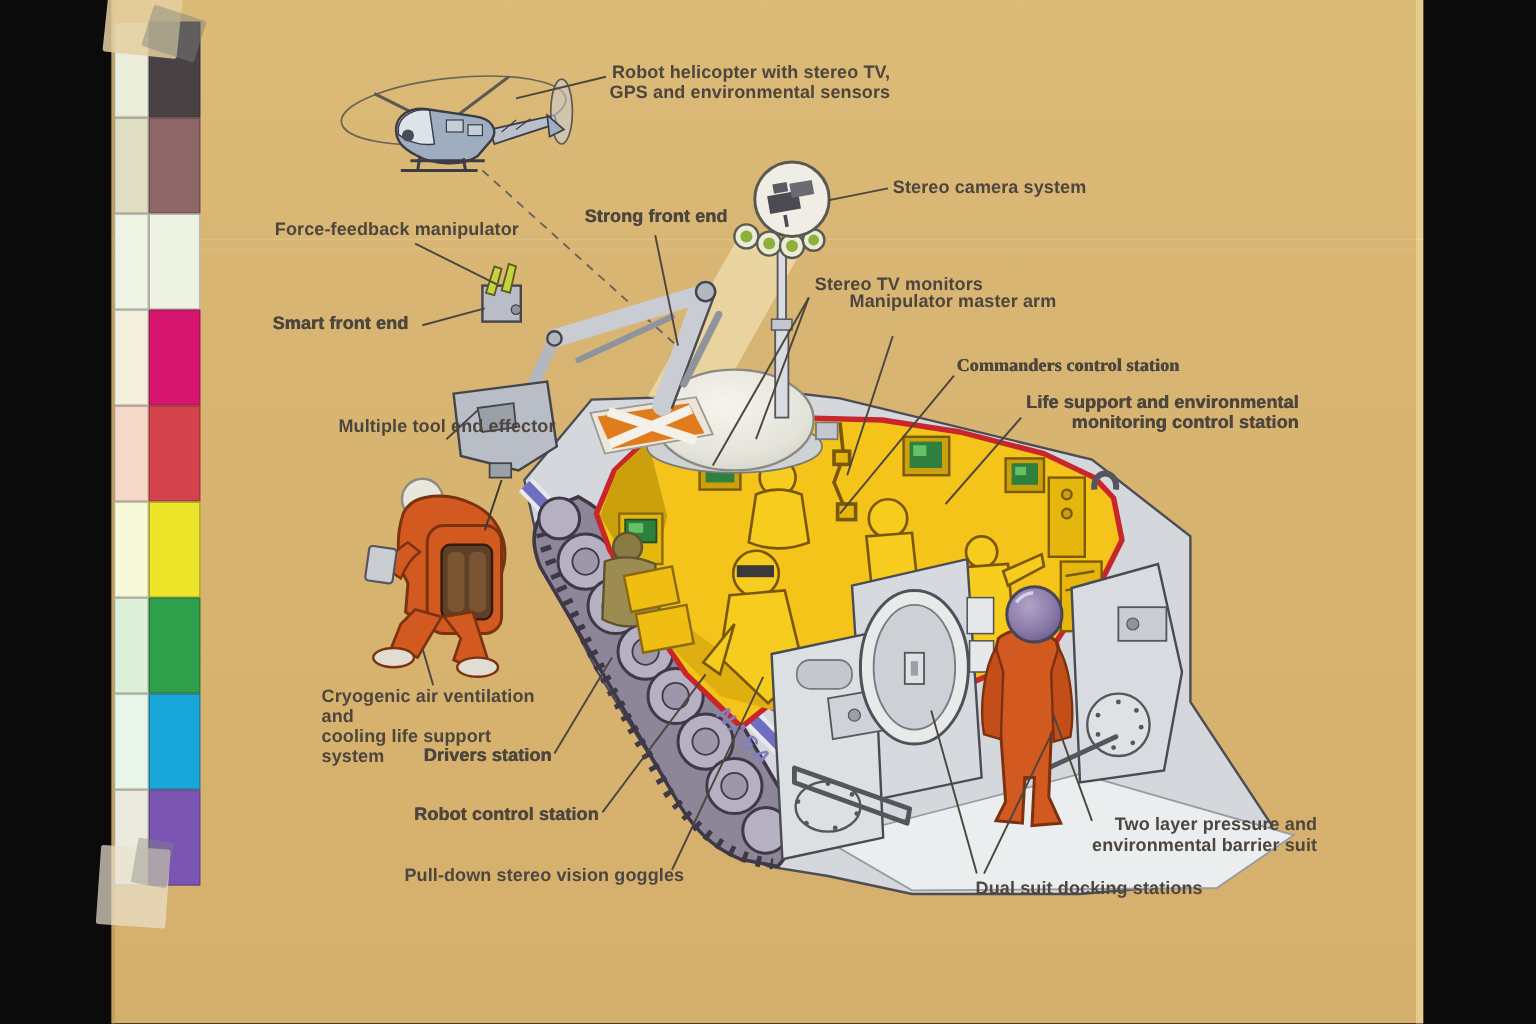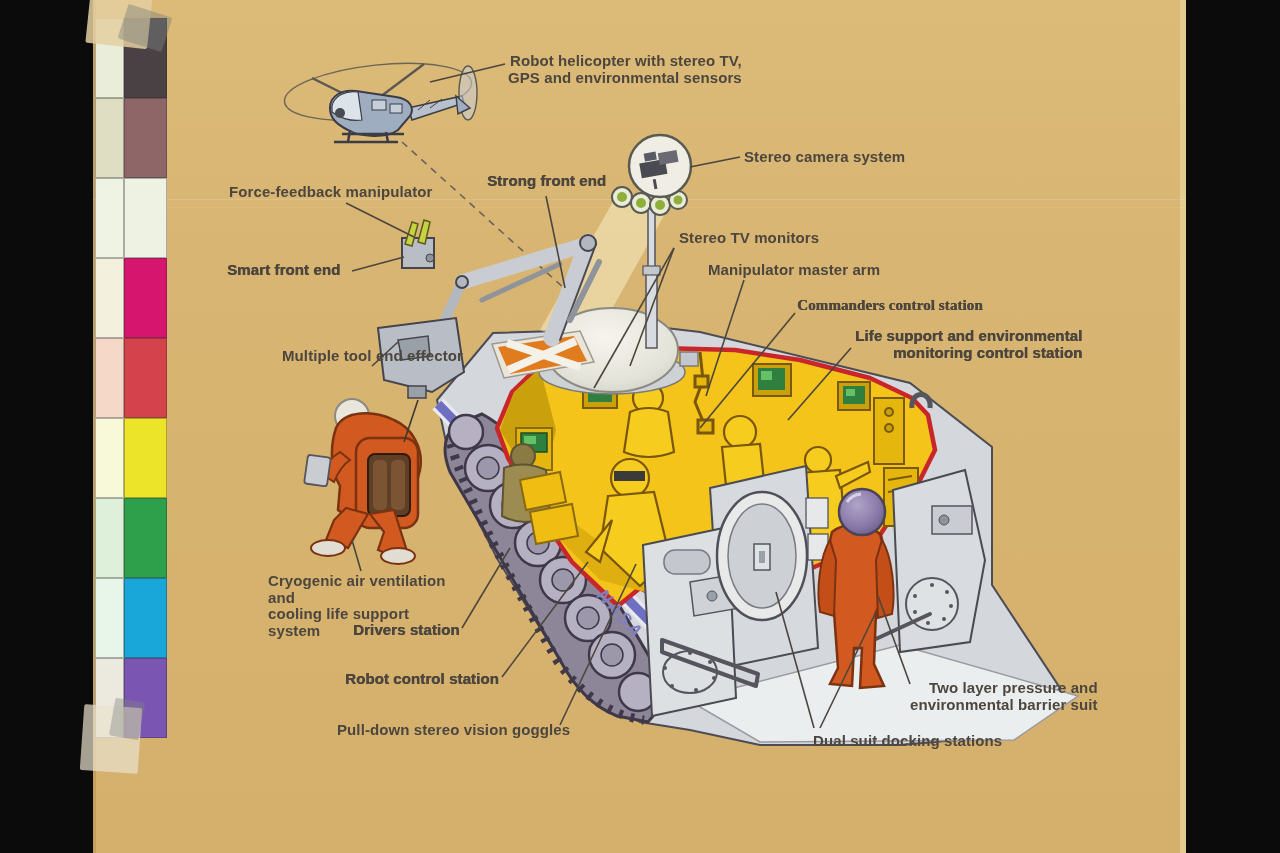--- a/index.html
+++ b/index.html
@@ -36,21 +36,21 @@
     position:absolute;color:#4c463e;font-size:15px;line-height:16.5px;
     white-space:pre-line;font-weight:700;letter-spacing:.1px;text-align:right;
   }
   .label.bold{text-shadow:.5px 0 0 #4c463e;}
   .l-heli{left:508px;top:53px;}
   .l-camera{left:744px;top:149px;}
   .l-ffm{left:229px;top:184px;}
   .l-strong{left:487px;top:173px;}
   .l-smart{left:227px;top:262px;}
   .l-monitors{left:679px;top:230px;}
-  .l-master{left:708px;top:262px;}
+  .l-master{left:708px;top:244px;}
   .l-commander{left:797px;top:297px;font-family:Liberation Serif, serif;}
   .l-lifesupport{left:855px;top:328px;}
   .l-effector{left:282px;top:348px;}
   .l-cryo{left:268px;top:573px;width:196px;text-align:left;}
   .l-driver{left:353px;top:622px;}
   .l-robot{left:345px;top:671px;}
   .l-goggles{left:337px;top:722px;}
   .l-dock{left:813px;top:733px;}
   .l-suit{left:910px;top:680px;}
 </style>

